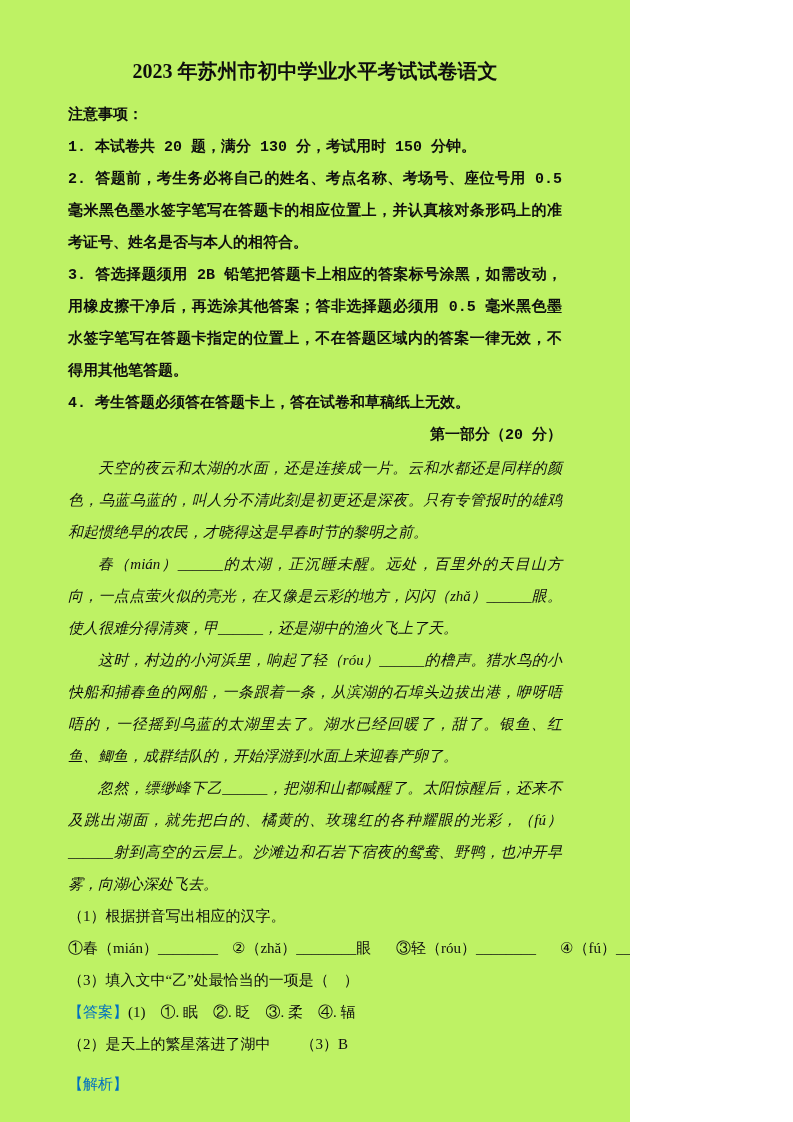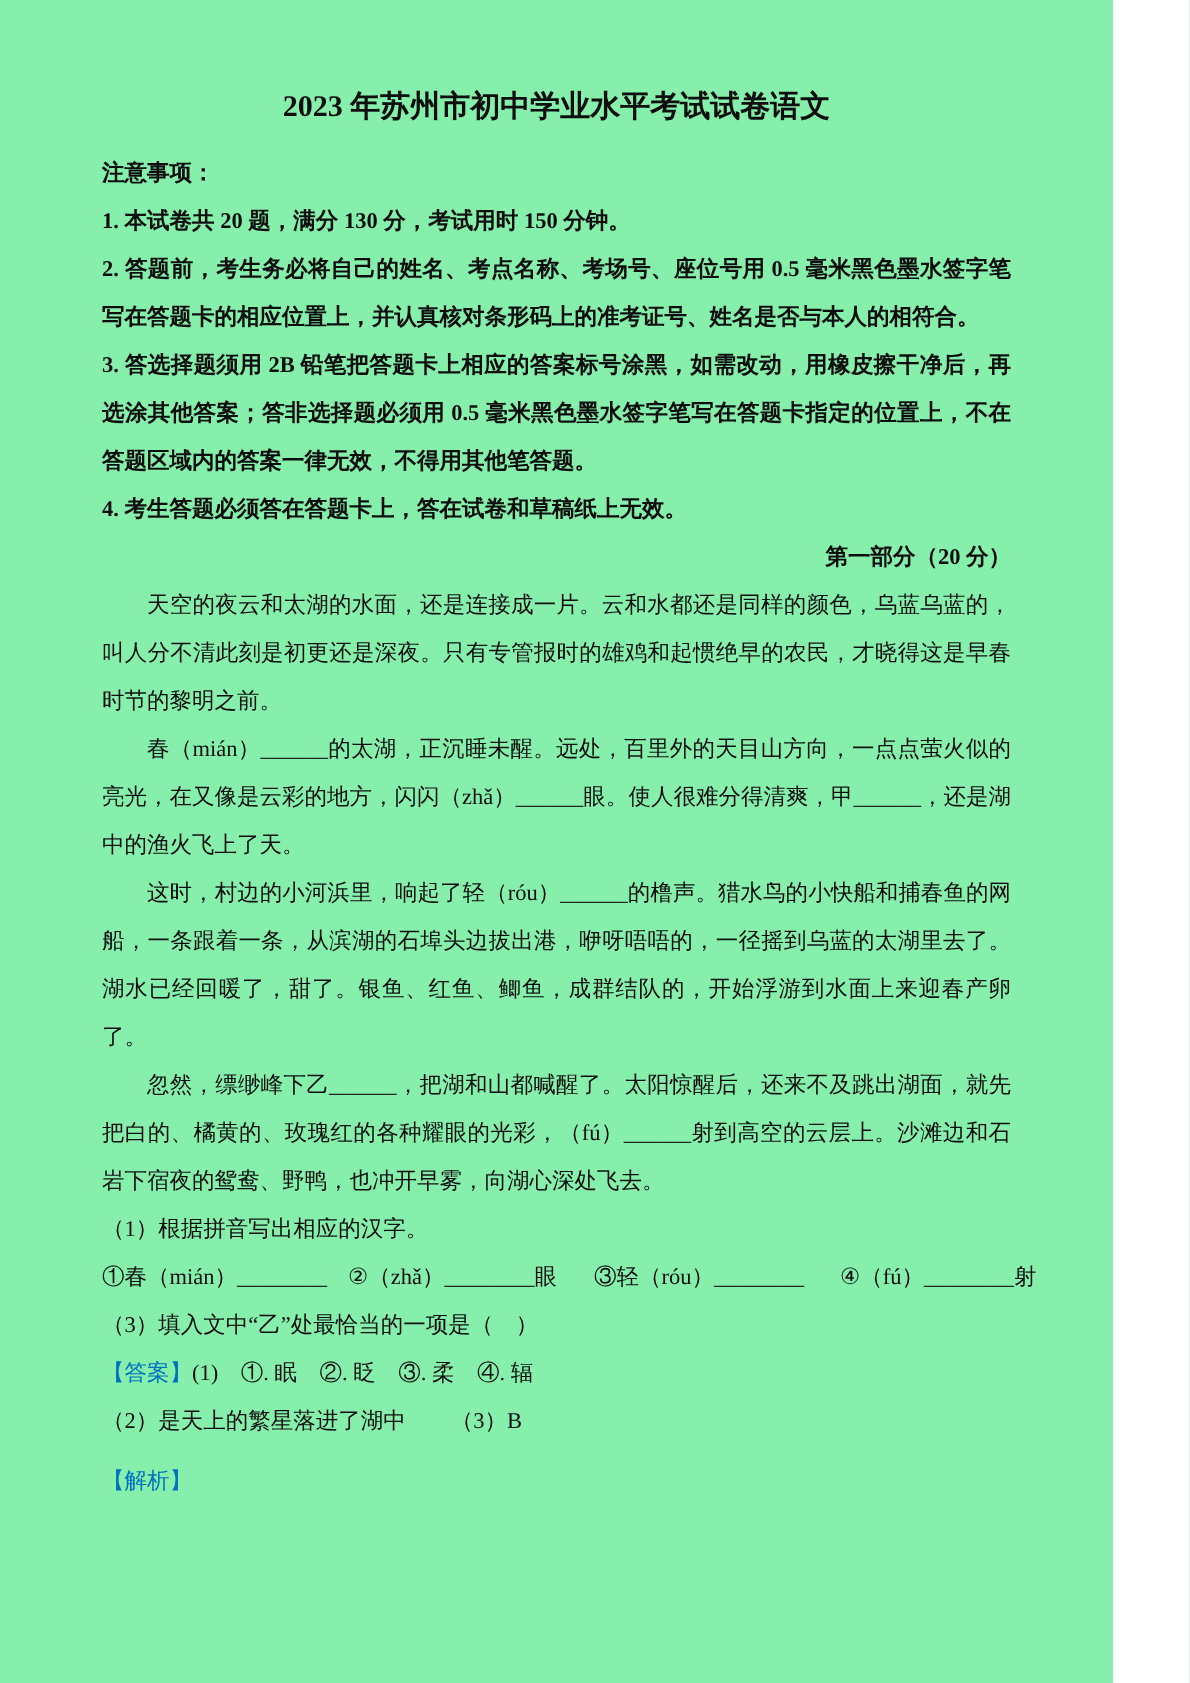--- a/index.html
+++ b/index.html
@@ -2,45 +2,45 @@
 <html style="--answer-blue: #0070C0;"><head>
 <meta charset="utf-8">
 <style>
   html, body {
     margin: 0;
     padding: 0;
     background: #ffffff;
   }
   .page {
     position: relative;
-    width: 742px;
+    width: 630px;
     height: 1122px;
-    background: #86efac;
+    background: #bef264;
     box-sizing: border-box;
     padding: 56px 68px 40px 68px;
     font-family: "Liberation Serif", "DejaVu Serif", serif;
     font-size: 15px;
     color: #0e0e0e;
     overflow: hidden;
   }
   .title {
     text-align: center;
     font-weight: 700;
     font-size: 20px;
     line-height: 30px;
     margin: 0 0 14px 0;
   }
   .line {
     margin: 0;
     line-height: 32px;
   }
-  .bold { font-weight: 700; }
+  .bold { font-weight: 700; font-family: Liberation Mono, monospace; }
   .center { text-align: right; }
   .justify { text-align: justify; }
-  .indent { text-indent: 2em; }
+  .indent { text-indent: 2em; font-style: italic; }
   .row4 { display: flex; }
   .row4 span { flex: 0 0 164px; }
   .row4 span:last-child { flex: 0 0 auto; }
   .blue { color: var(--answer-blue, #0070C0); font-family: Liberation Serif, serif; }
   .analysis-line { margin-top: 8px; }
 </style>
 </head>
 <body>
 
 <div class="page">

